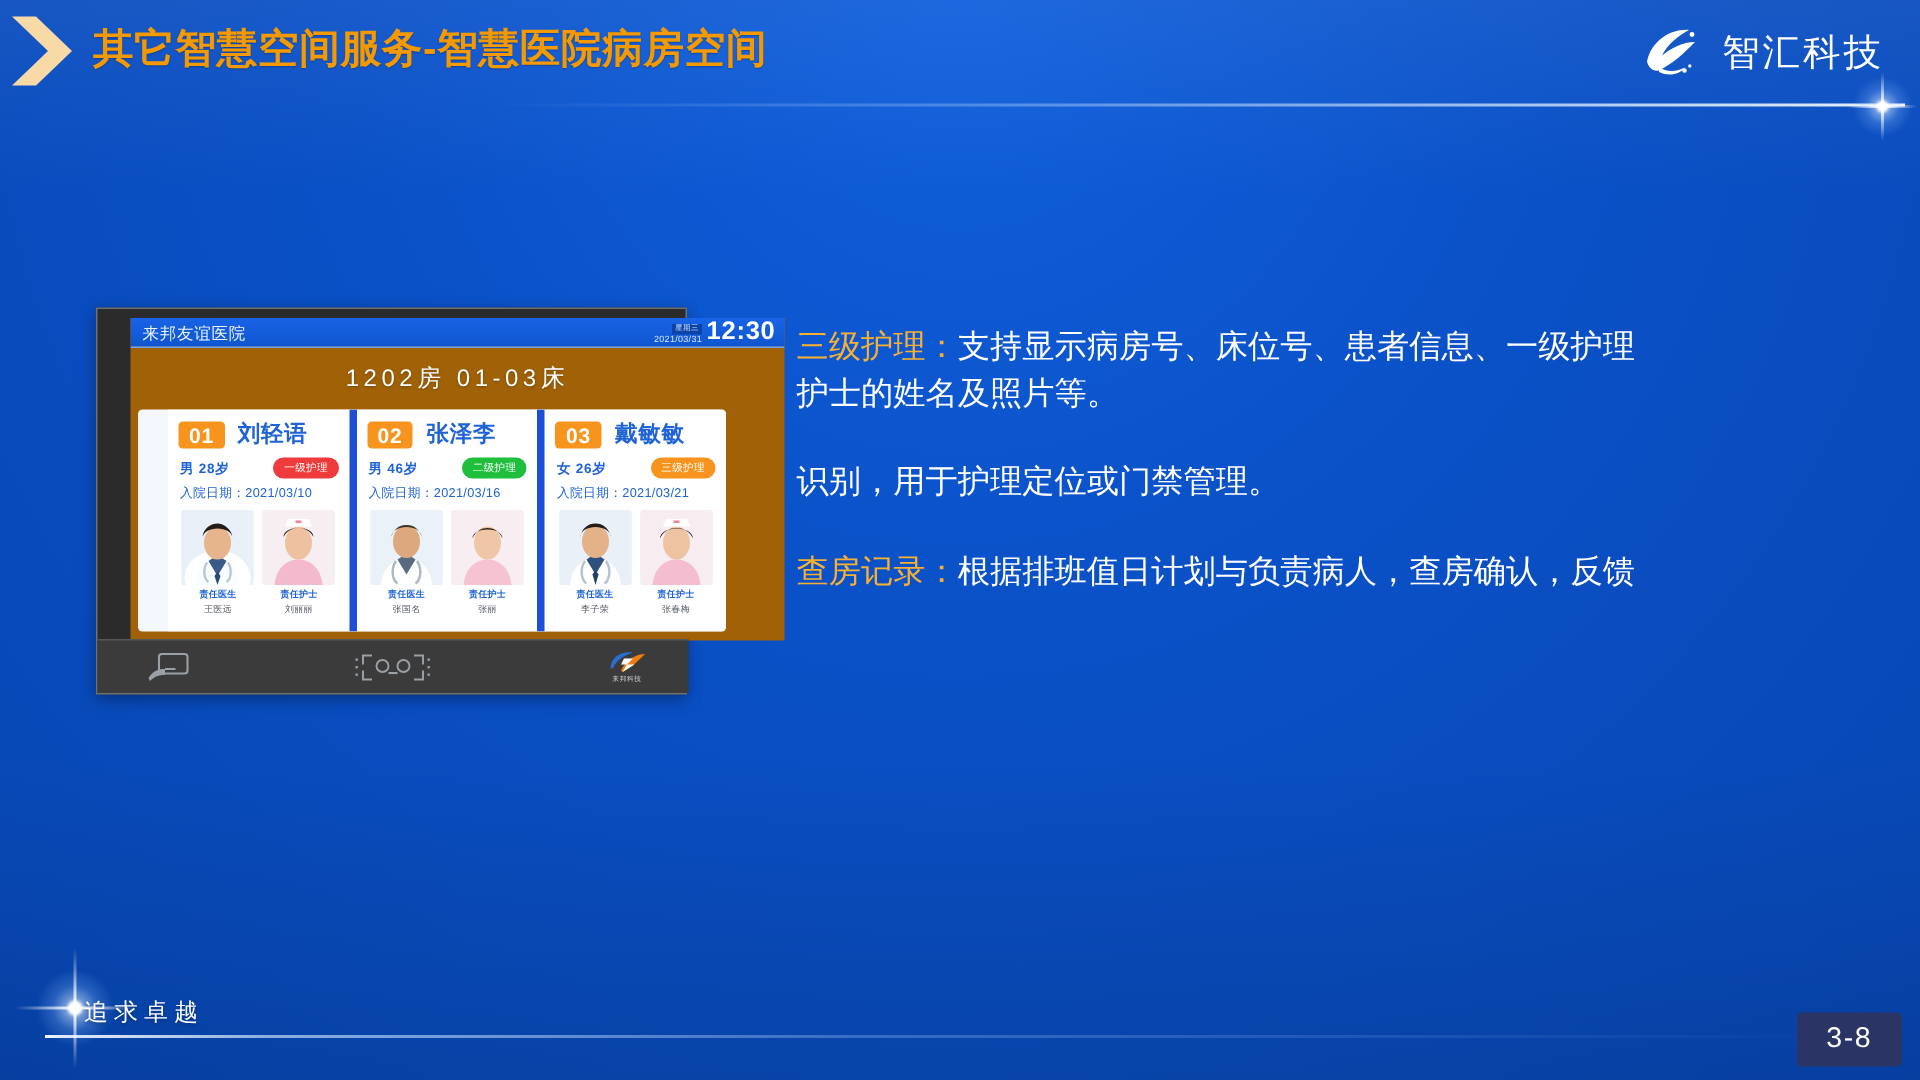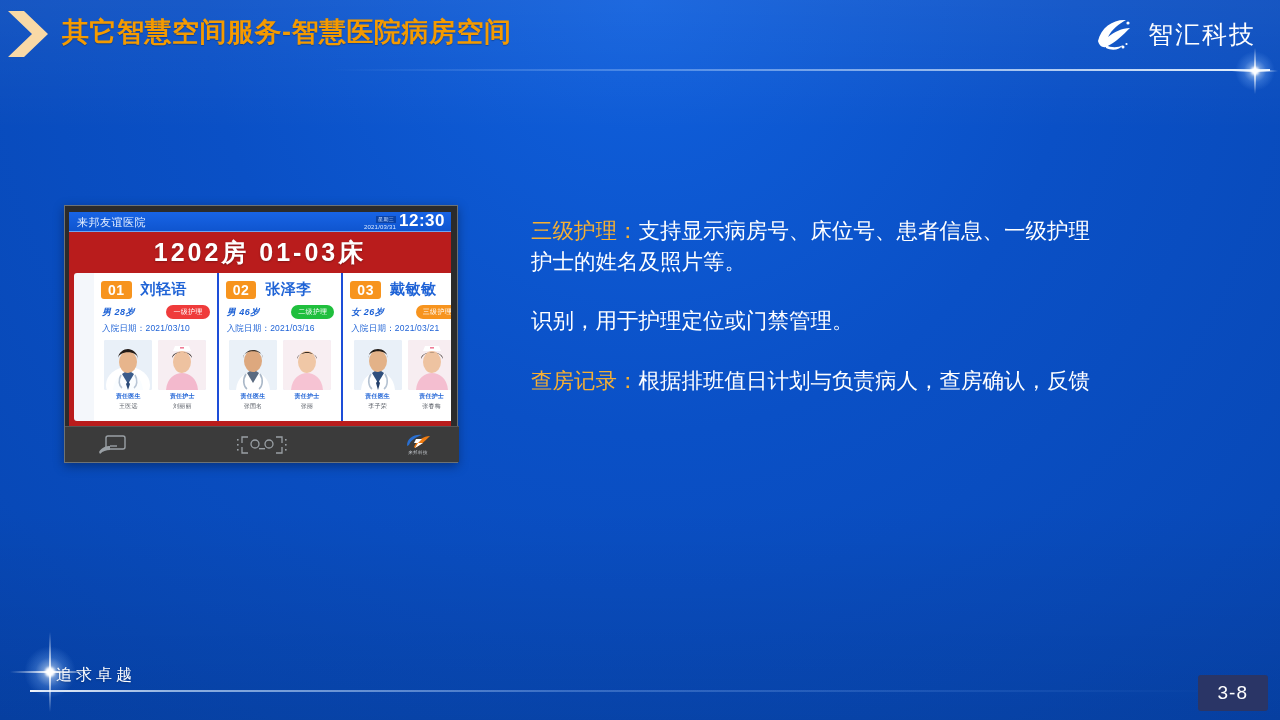--- a/index.html
+++ b/index.html
@@ -45,59 +45,59 @@
   .star .ray{position:absolute;background:linear-gradient(90deg, rgba(255,255,255,0), rgba(255,255,255,.95), rgba(255,255,255,0));}
   .star .glow{position:absolute;border-radius:50%;background:radial-gradient(circle, rgba(220,238,255,.75) 0%, rgba(140,190,255,.25) 40%, rgba(0,0,0,0) 70%);}
 
   
   .device{
     position:absolute;left:64px;top:205px;width:394px;height:258px;
     background:#2b2b2b;border:1px solid #6d7275;box-shadow:0 3px 10px rgba(0,0,0,.35);
     box-sizing:border-box;
   }
   .screen{
-    position:absolute;left:4px;top:6px;width:382px;height:215px;
-    background:#b91c1c;overflow:hidden;
+    position:absolute;left:22px;top:6px;width:436px;height:215px;
+    background:#a16207;overflow:hidden;
   }
   .scr-top{
     position:relative;height:19px;width:100%;
     background:linear-gradient(180deg,#1864e6 0%,#0f55cf 100%);
     border-bottom:1px solid #6fa6f2;
   }
   .scr-hospital{
     position:absolute;left:8px;top:3px;font-size:11px;color:#eaf2ff;letter-spacing:.5px;
   }
   .scr-clock{position:absolute;right:6px;top:0px;display:flex;align-items:flex-end;gap:3px;justify-content:space-between;}
   .scr-date{display:flex;flex-direction:column;align-items:flex-end;line-height:1;}
   .scr-weekday{font-size:5px;color:#cfe2ff;background:#0b43a8;padding:1px 2px;letter-spacing:.3px;}
   .scr-ymd{font-size:6px;color:#dbe9ff;letter-spacing:.2px;margin-top:1px;}
   .scr-time{font-size:17px;color:#ffffff;font-weight:bold;line-height:18px;letter-spacing:.5px;}
   .scr-room{
     height:40px;display:flex;align-items:center;justify-content:center;
-    font-size:25px;font-weight:bold;color:#ffffff;letter-spacing:3px;
+    font-size:16px;font-weight:normal;color:#ffffff;letter-spacing:3px;
     text-shadow:0 1px 2px rgba(0,0,0,.3);
     border-radius:11px;
   }
   .cards{
     position:absolute;left:5px;top:61px;width:372px;height:148px;
     background:#f4f7fb;border-radius:3px;display:flex;overflow:hidden;padding-left:20px;
   }
   .card{
     flex:1;padding:5px 4px 3px 4px;box-sizing:border-box;position:relative;
     background:#ffffff;
   }
-  .card + .card{border-left:2px solid #1d4ed8;}
+  .card + .card{border-left:5px solid #1d4ed8;}
   .card-head{display:flex;align-items:center;gap:9px;padding-left:3px;margin-top:2px;}
   .bed-no{
     background:#f7941e;color:#ffffff;font-weight:bold;font-size:14px;
     border-radius:3px;padding:1px 7px;letter-spacing:.5px;
   }
   .pt-name{color:#1f63d6;font-weight:bold;font-size:15px;letter-spacing:.5px;}
   .card-meta{display:flex;align-items:center;margin-top:6px;padding-left:4px;}
-  .meta-sex{color:#1f63d6;font-size:9px;font-weight:bold;letter-spacing:.5px;font-style:italic;}
+  .meta-sex{color:#1f63d6;font-size:9px;font-weight:bold;letter-spacing:.5px;}
   .care-badge{
     margin-left:auto;margin-right:3px;color:#ffffff;font-size:7px;
     padding:2px 7px;border-radius:7px;letter-spacing:.3px;white-space:nowrap;
   }
   .card-date{
     color:#1f63d6;font-size:8.5px;margin-top:4px;padding-left:4px;letter-spacing:.2px;
   }
   .staff{display:flex;gap:6px;justify-content:center;margin-top:5px;}
   .staff-col{width:48px;display:flex;flex-direction:column;align-items:center;}
   .photo{

